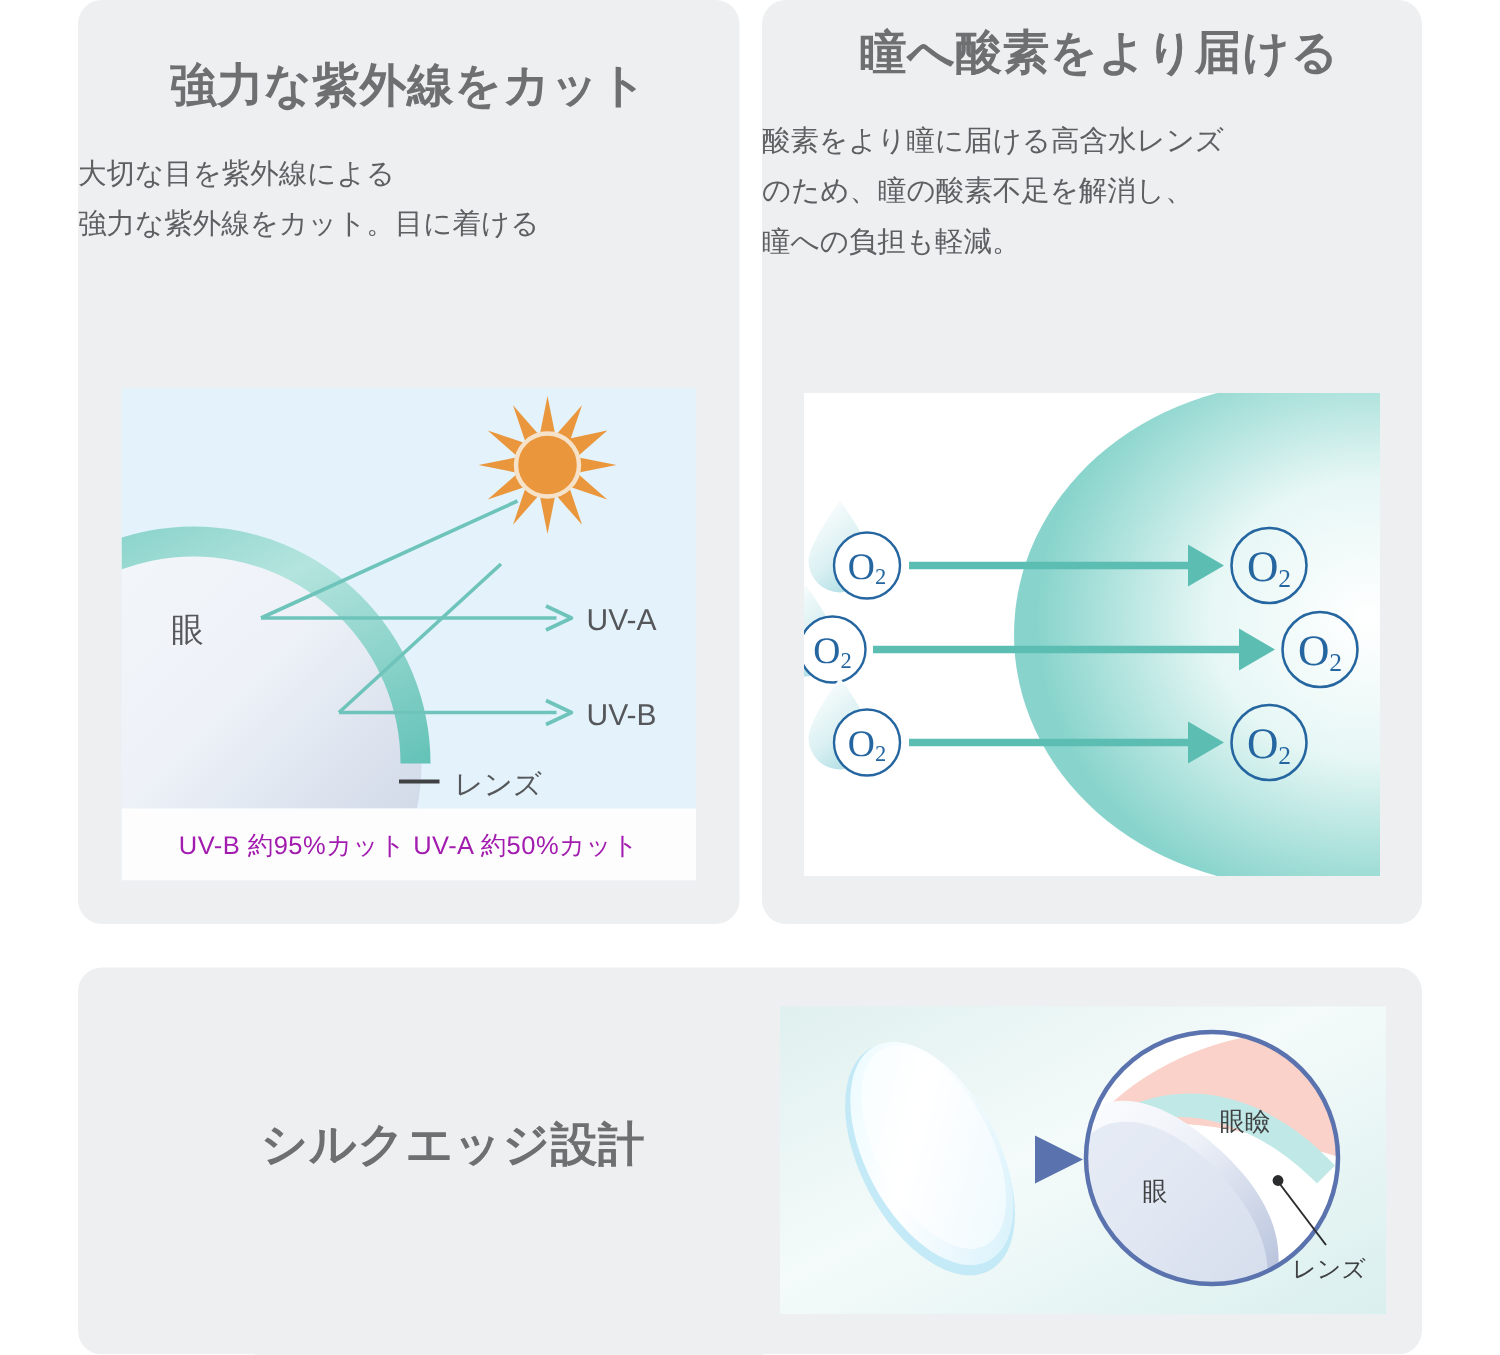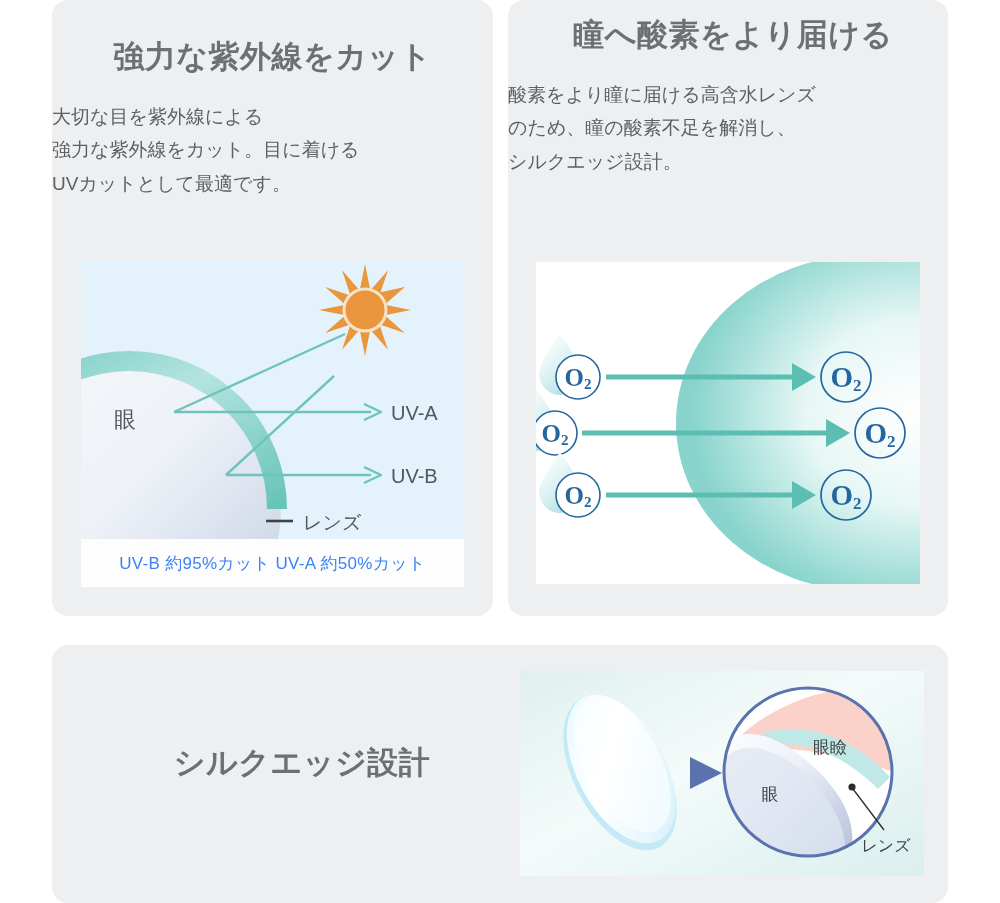--- a/index.html
+++ b/index.html
@@ -48,28 +48,28 @@
   
   .uv-figure{
     position:absolute;left:29px;top:259px;width:383px;height:328px;
     background:#e4f3fb;
     overflow:hidden;
   }
   .uv-caption{
     position:absolute;left:0;bottom:0;width:100%;height:48px;
     background:#fdfdfd;
     display:flex;align-items:center;justify-content:center;
-    font-size:17px;color:#3b82f6;letter-spacing:0.3px;
+    font-size:17px;color:#a21caf;letter-spacing:0.3px;
   }
   .uv-svg{position:absolute;left:0;top:0;}
 
   
   .o2-figure{
     position:absolute;left:28px;top:262px;width:384px;height:322px;
-    background:#ffffff;overflow:hidden;font-weight:bold;
+    background:#ffffff;overflow:hidden;
   }
   .o2-svg{position:absolute;left:0;top:0;}
 
   
   .edge-text{
     position:absolute;left:30px;top:0;width:440px;height:100%;
     display:flex;flex-direction:column;align-items:center;justify-content:center;
   }
   .edge-text .card-title{font-size:31px;margin-bottom:22px;}
   .edge-figure{
@@ -84,21 +84,20 @@
 </head>
 <body>
 
 <div class="grid">
 
   <section class="card" id="card-uv">
     <h2 class="card-title">強力な紫外線をカット</h2>
     <p class="card-desc">
       <span>大切な目を紫外線による</span>
       <span>強力な紫外線をカット。目に着ける</span>
-      <span>UVカットとして最適です。</span>
     </p>
 
     <div class="uv-figure">
       <svg class="uv-svg" width="383" height="328" viewBox="0 0 383 328">
         <defs>
           <linearGradient id="eyeBallG" x1="0.1" y1="0.1" x2="0.9" y2="0.9">
             <stop offset="0%" stop-color="#f4f7fb"></stop>
             <stop offset="45%" stop-color="#eef2f8"></stop>
             <stop offset="100%" stop-color="#c9d3e4"></stop>
           </linearGradient>
@@ -164,21 +163,21 @@
 
       <div class="uv-caption">UV-B 約95%カット UV-A 約50%カット</div>
     </div>
   </section>
 
   <section class="card" id="card-o2">
     <h2 class="card-title">瞳へ酸素をより届ける</h2>
     <p class="card-desc">
       <span>酸素をより瞳に届ける高含水レンズ</span>
       <span>のため、瞳の酸素不足を解消し、</span>
-      <span>シルクエッジ設計。</span>
+      <span>瞳への負担も軽減。</span>
     </p>
 
     <div class="o2-figure">
       <svg class="o2-svg" width="384" height="322" viewBox="0 0 384 322">
         <defs>
           <radialGradient id="sphereG" cx="0.62" cy="0.47" r="0.58">
             <stop offset="0%" stop-color="#ffffff"></stop>
             <stop offset="48%" stop-color="#e6f7f5"></stop>
             <stop offset="100%" stop-color="#88d4cc"></stop>
           </radialGradient>

